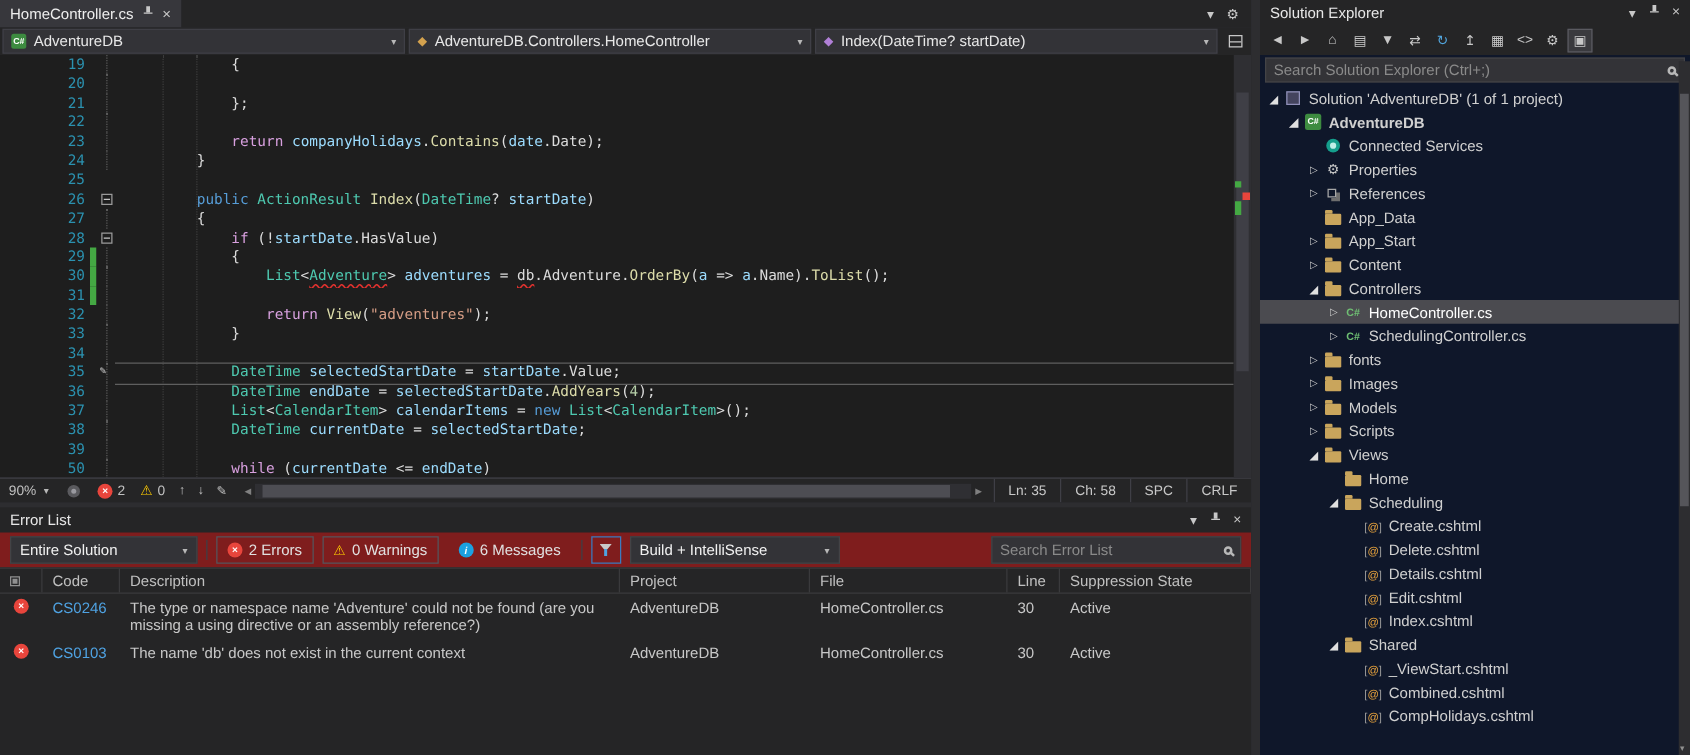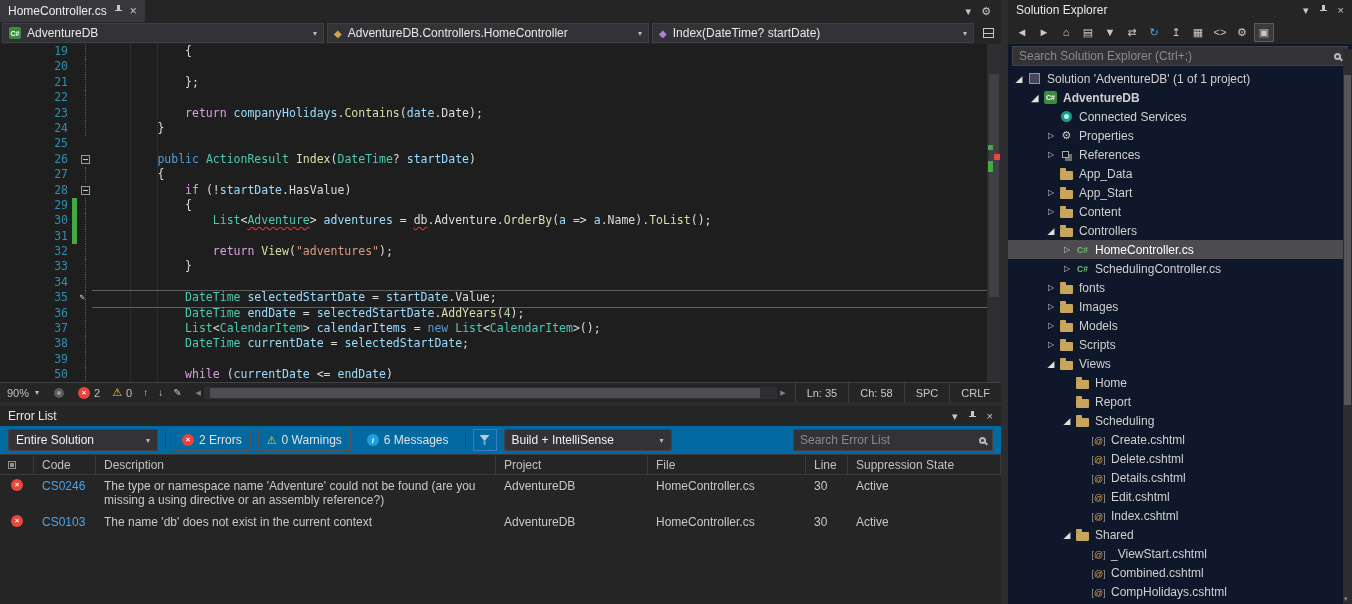--- a/index.html
+++ b/index.html
@@ -68,21 +68,21 @@
   .h-scroll { flex:1; display:flex; align-items:center; height:14px; margin:0 6px; }
   .hs-arrow { color:#808080; font-size:7px; padding:0 3px; }
   .hs-track { flex:1; height:12px; background:#2F2F33; position:relative; }
   .hs-thumb { position:absolute; top:1px; bottom:1px; left:1%; width:96%; background:#4D4D53; }
   .st-cell { height:100%; display:flex; align-items:center; padding:0 11px; border-left:1px solid #3F3F46; color:#C8C8C8; }
   
   .error-panel { flex:1; background:#252526; border-top:4px solid #2D2D30; display:flex; flex-direction:column; overflow:hidden; }
   .panel-title { height:20px; display:flex; align-items:center; padding:0 8px; color:#E8E8E8; background:#252526; }
   .title-icons { margin-left:auto; display:flex; align-items:center; gap:10px; color:#C8C8C8; }
   .title-icons .tbi { font-size:11px; }
-  .el-toolbar { height:28px; display:flex; align-items:center; gap:7px; padding:0 8px; background:#0369a1; }
+  .el-toolbar { height:28px; display:flex; align-items:center; gap:7px; padding:0 8px; background:#7f1d1d; }
   .combo { height:22px; background:#333337; border:1px solid #434346; display:flex; align-items:center; gap:6px; padding:0 7px; color:#F1F1F1; }
   .c-scope { width:150px; } .c-source { width:168px; }
   .vsep { width:1px; height:16px; background:#3F3F46; }
   .tbtn { height:22px; display:flex; align-items:center; gap:5px; padding:0 8px; border:1px solid #55555C; color:#E1E1E1; }
   .tbtn.flat { border-color:transparent; }
   .info-ic { width:12px; height:12px; border-radius:50%; background:#1BA1E2; color:#fff; font-size:8px; font-style:italic; font-weight:bold;
              display:flex; align-items:center; justify-content:center; }
   .fbtn { width:24px; height:22px; border:1px solid #3B7BBF; display:flex; align-items:center; justify-content:center; }
   .funnel { width:10px; height:10px; background:linear-gradient(#C8C8C8 45%, #4FA3E0 45%);
             clip-path:polygon(0 0,100% 0,62% 45%,62% 100%,38% 100%,38% 45%); }
@@ -636,27 +636,20 @@
           <span>Views</span>
         </div>
         <div class="trow" style="padding-left: 52px;">
           <span class="exp"></span>
           <span class="ic">
             <span class="ic-folder"></span>
           </span>
           <span>Home</span>
         </div>
         <div class="trow" style="padding-left: 52px;">
-          <span class="exp"></span>
-          <span class="ic">
-            <span class="ic-folder"></span>
-          </span>
-          <span>Report</span>
-        </div>
-        <div class="trow" style="padding-left: 52px;">
           <span class="exp open">◢</span>
           <span class="ic">
             <span class="ic-folder"></span>
           </span>
           <span>Scheduling</span>
         </div>
         <div class="trow" style="padding-left: 68px;">
           <span class="exp"></span>
           <span class="ic">
             <span><span class="rbr">[</span><span class="rat">@</span><span class="rbr">]</span></span>

